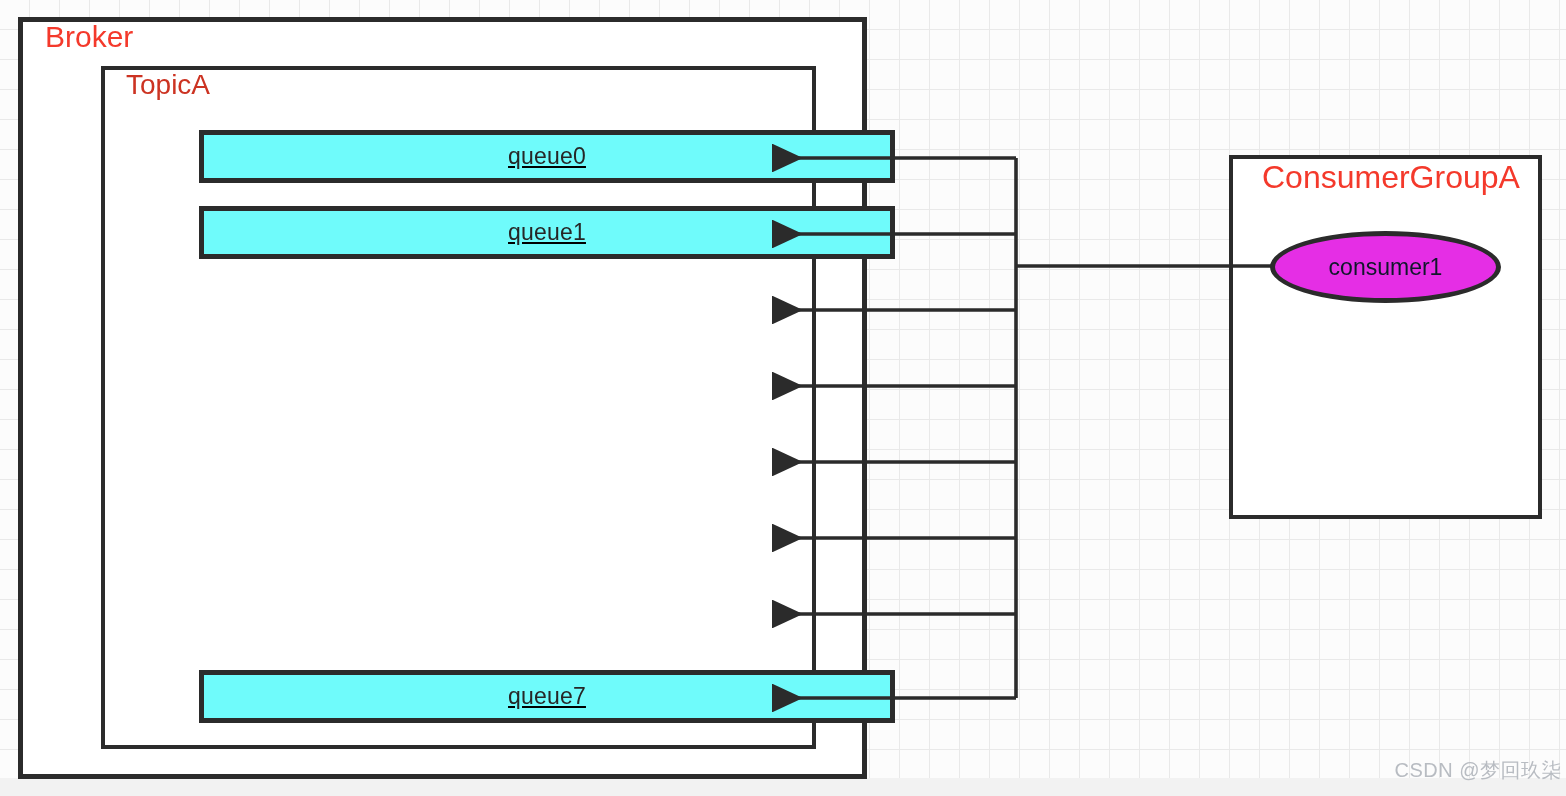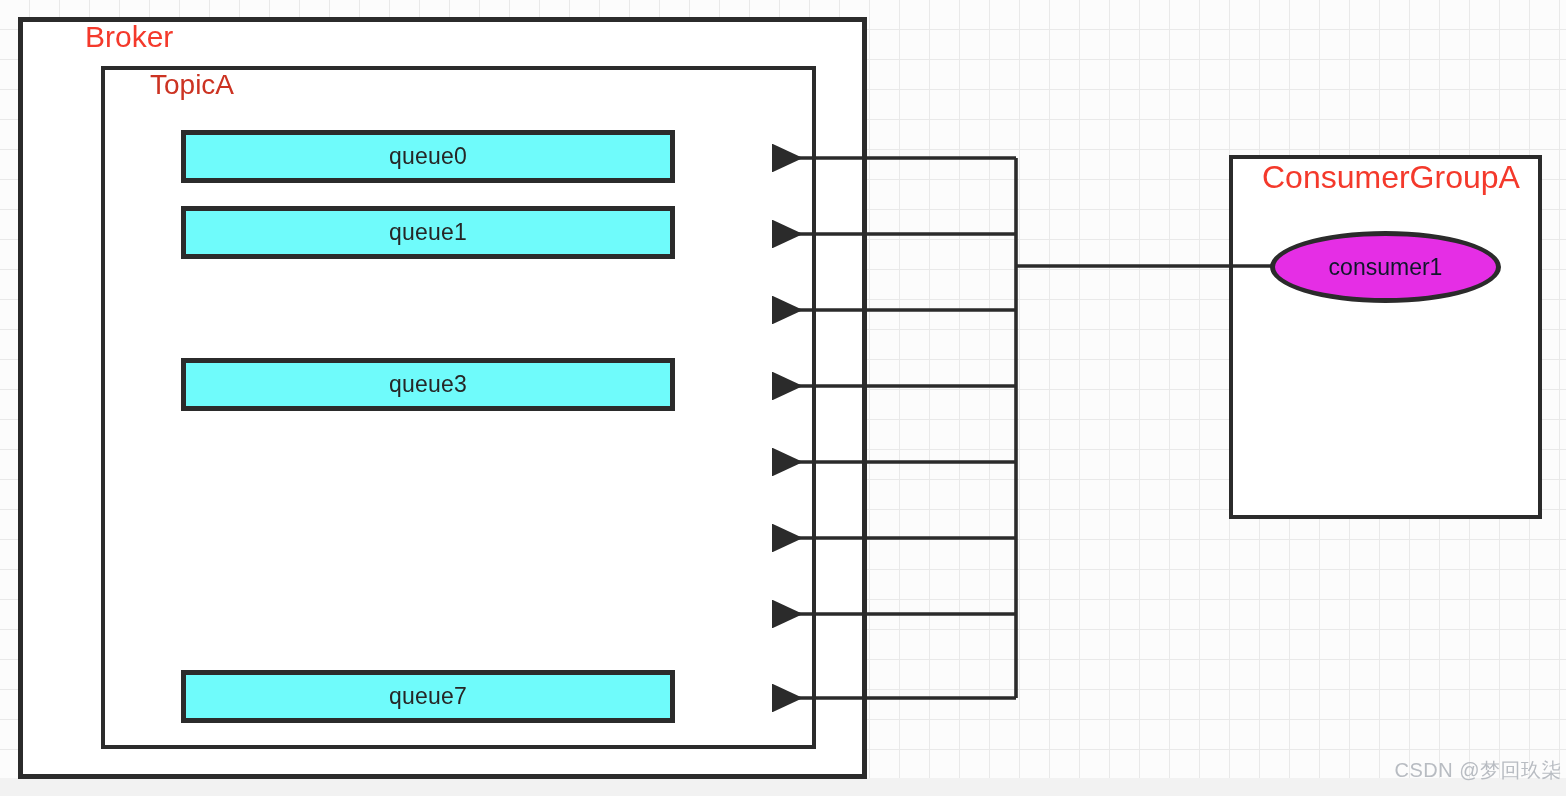--- a/index.html
+++ b/index.html
@@ -61,46 +61,45 @@
     position: absolute;
     white-space: nowrap;
     line-height: 1;
     font-weight: 400;
   }
   #broker-label {
     left: 45px;
     top: 22px;
     font-size: 30px;
     color: #f4392b;
-    margin-left: 40px;
   }
   #topic-label {
     left: 126px;
     top: 71px;
     font-size: 28px;
     color: #cc3322;
-    margin-left: 24px;
   }
   #consumergroup-label {
     left: 1262px;
     top: 161px;
     font-size: 32px;
     color: #f4392b;
   }
   .queue {
     position: absolute;
     box-sizing: border-box;
-    left: 181px;
-    width: 494px;
+    left: 199px;
+    width: 696px;
     height: 53px;
     background: #6ffbfb;
     border: 5px solid #2b2b2b;
     display: flex;
     align-items: center;
     justify-content: center;
+    text-decoration: underline;
   }
   .queue-label {
     font-size: 23px;
     color: #262626;
     line-height: 1;
     letter-spacing: 0.2px;
   }
   #consumer-ellipse {
     position: absolute;
     box-sizing: border-box;
@@ -150,23 +149,20 @@
 
   <div class="box" id="topic-box"></div>
   <div class="group-label" id="topic-label">TopicA</div>
 
   <div class="queue" style="top:130px">
     <span class="queue-label">queue0</span>
   </div>
   <div class="queue" style="top:206px">
     <span class="queue-label">queue1</span>
   </div>
-  <div class="queue" style="top:358px">
-    <span class="queue-label">queue3</span>
-  </div>
   <div class="queue" style="top:670px">
     <span class="queue-label">queue7</span>
   </div>
 
   <div class="box" id="consumergroup-box"></div>
   <div class="group-label" id="consumergroup-label">ConsumerGroupA</div>
 
   <div id="consumer-ellipse">
     <span id="consumer-label">consumer1</span>
   </div>

